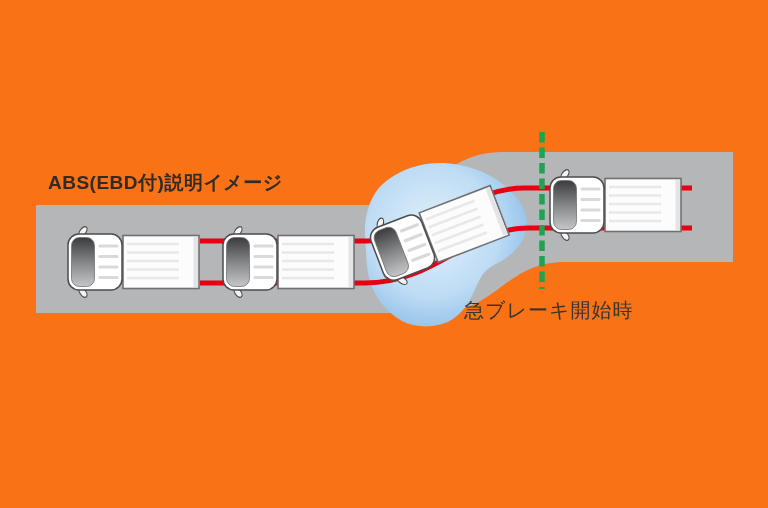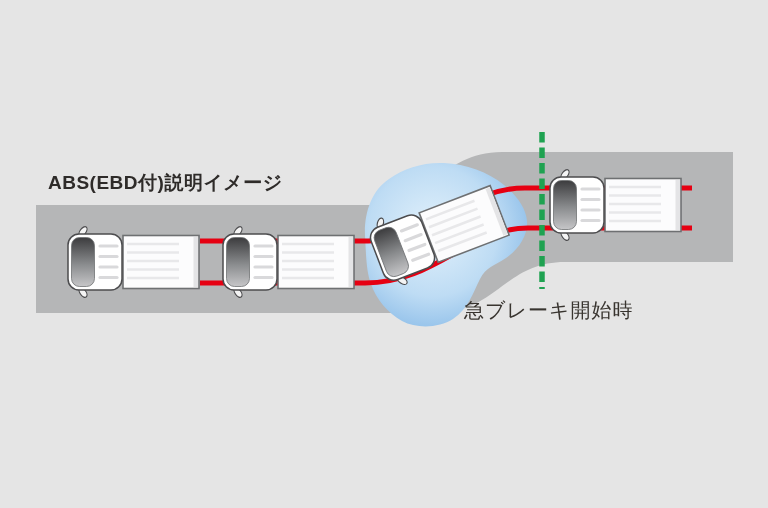--- a/index.html
+++ b/index.html
@@ -1,19 +1,19 @@
 <!DOCTYPE html>
 <html><head>
 <meta charset="utf-8">
 <style>
   html,body{margin:0;padding:0;}
   .stage{
     position:relative;
     width:768px;height:508px;
-    background:#e5e5e5;
+    background:#f97316;
     overflow:hidden;
     font-family:"Liberation Sans","DejaVu Sans",sans-serif;
   }
   .stage svg{position:absolute;left:0;top:0;}
   .title{
     position:absolute;left:48px;top:170px;
     font-size:19px;font-weight:bold;color:#2e2b29;
     letter-spacing:0.5px;white-space:nowrap;
   }
   .caption{

